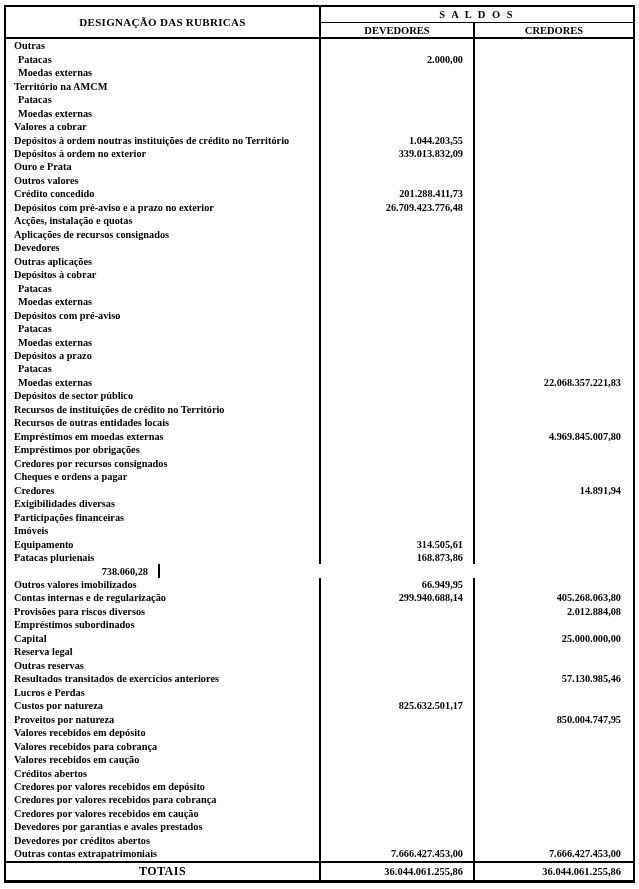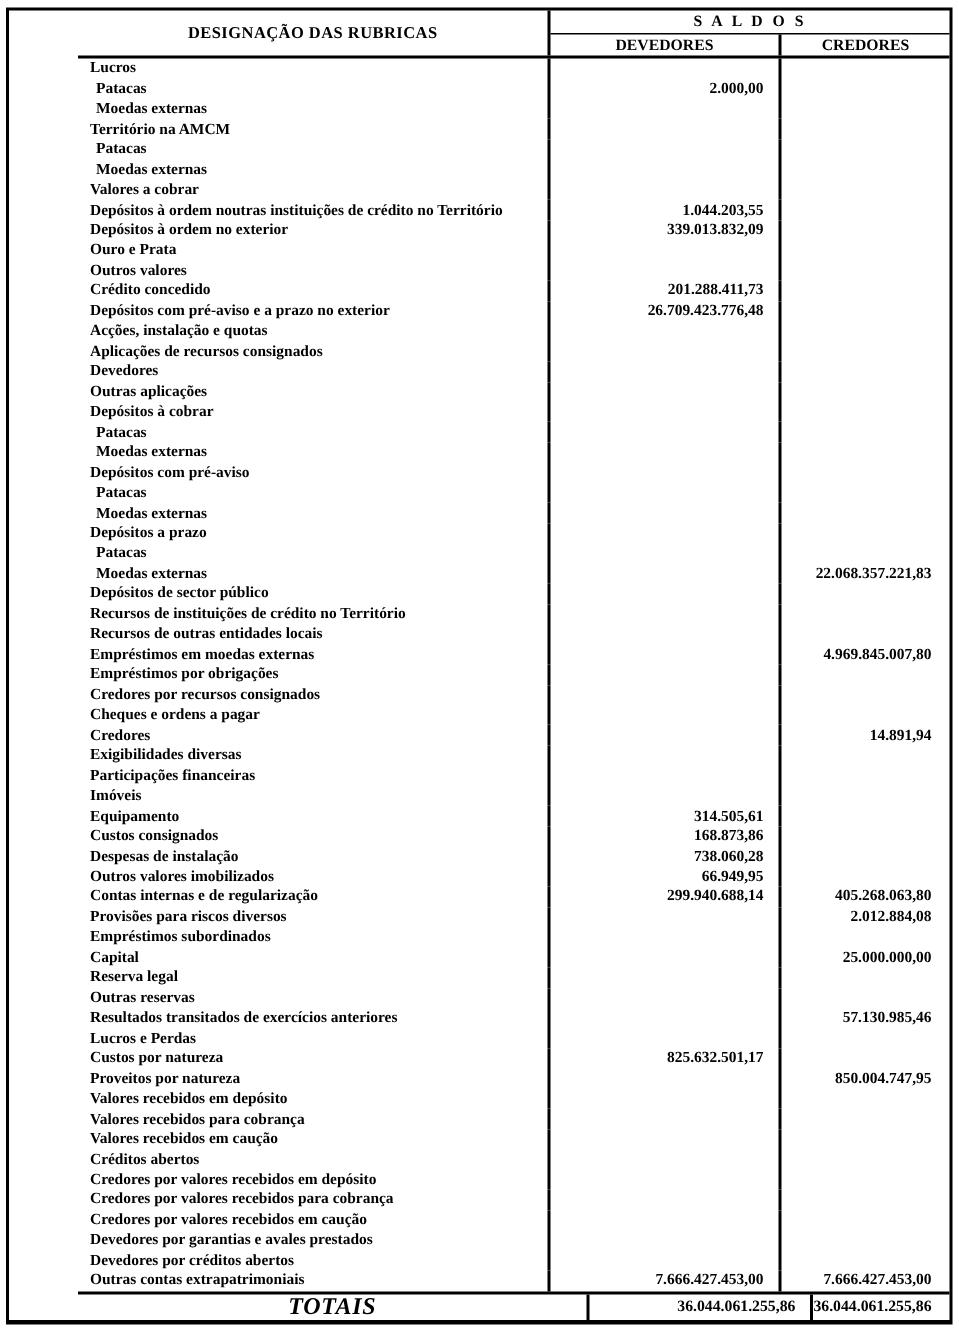--- a/index.html
+++ b/index.html
@@ -13,21 +13,20 @@
   .page { position: relative; width: 639px; height: 889px; background: #fff; }
 
   .table {
     position: absolute;
     left: 4px; top: 5px;
     width: 631px; height: 878px;
     border: 2px solid #000;
     border-bottom-width: 3px;
     display: flex; flex-direction: column;
     background: #fff;
-    padding-left: 46px;
   }
 
   
   .thead {
     display: flex;
     height: 32px; min-height: 32px;
     border-bottom: 2px solid #000;
     font-weight: bold;
   }
   .th-col1 {
@@ -79,26 +78,25 @@
   .td.cred { flex: 1; padding-right: 12px; }
 
   
   .totals {
     height: 19px; min-height: 19px;
     border-top: 2px solid #000;
     display: flex;
     font-weight: bold;
   }
   .totals .t-label {
-    width: 353px;
+    width: 315px;
     border-right: 2px solid #000;
     display: flex; align-items: center; justify-content: center;
-    font-size: 16px;
+    font-size: 12px;
     letter-spacing: 0.5px;
-    font-style: italic;
   }
   .totals .t-dev {
     width: 154px;
     border-right: 2px solid #000;
     display: flex; align-items: center; justify-content: flex-end;
     padding-right: 10px;
     font-size: 10.5px;
   }
   .totals .t-cred {
     flex: 1;
@@ -119,21 +117,21 @@
         <div class="th-saldos">S A L D O S</div>
         <div class="th-split">
           <div class="th-dev">DEVEDORES</div>
           <div class="th-cred">CREDORES</div>
         </div>
       </div>
     </div>
 
     <div class="tbody">
         <div class="tr">
-          <div class="td label">Lucros</div>
+          <div class="td label">Outras</div>
           <div class="td num dev"></div>
           <div class="td num cred"></div>
         </div>
         <div class="tr indent">
           <div class="td label">Patacas</div>
           <div class="td num dev">2.000,00</div>
           <div class="td num cred"></div>
         </div>
         <div class="tr indent">
           <div class="td label">Moedas externas</div>
@@ -309,26 +307,25 @@
           <div class="td label">Imóveis</div>
           <div class="td num dev"></div>
           <div class="td num cred"></div>
         </div>
         <div class="tr">
           <div class="td label">Equipamento</div>
           <div class="td num dev">314.505,61</div>
           <div class="td num cred"></div>
         </div>
         <div class="tr">
-          <div class="td label">Custos consignados</div>
+          <div class="td label">Patacas plurienais</div>
           <div class="td num dev">168.873,86</div>
           <div class="td num cred"></div>
         </div>
         <div class="tr">
-          <div class="td label">Despesas de instalação</div>
           <div class="td num dev">738.060,28</div>
           <div class="td num cred"></div>
         </div>
         <div class="tr">
           <div class="td label">Outros valores imobilizados</div>
           <div class="td num dev">66.949,95</div>
           <div class="td num cred"></div>
         </div>
         <div class="tr">
           <div class="td label">Contas internas e de regularização</div>

